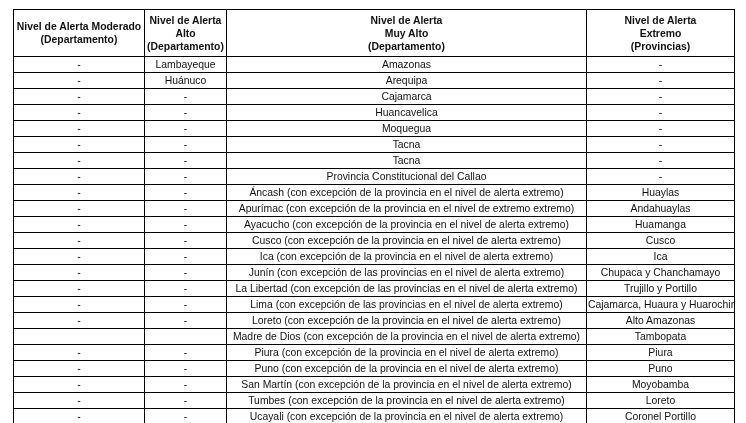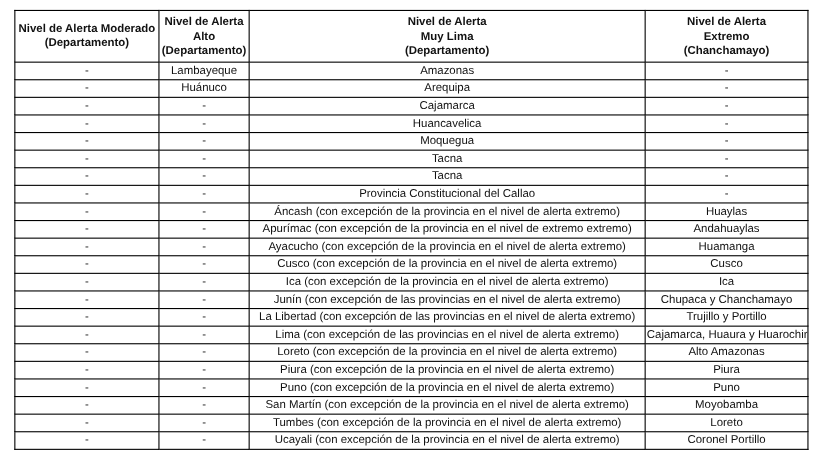--- a/index.html
+++ b/index.html
@@ -68,27 +68,27 @@
         <span class="line">Nivel de Alerta Moderado</span>
         <span class="line">(Departamento)</span>
       </th>
       <th>
         <span class="line">Nivel de Alerta</span>
         <span class="line">Alto</span>
         <span class="line">(Departamento)</span>
       </th>
       <th>
         <span class="line">Nivel de Alerta</span>
-        <span class="line">Muy Lima</span>
+        <span class="line">Muy Alto</span>
         <span class="line">(Departamento)</span>
       </th>
       <th>
         <span class="line">Nivel de Alerta</span>
         <span class="line">Extremo</span>
-        <span class="line">(Chanchamayo)</span>
+        <span class="line">(Provincias)</span>
       </th>
     </tr>
   </thead>
   <tbody id="table-body">
       <tr>
         <td>-</td>
         <td>Lambayeque</td>
         <td>Amazonas</td>
         <td>-</td>
       </tr>
@@ -180,20 +180,26 @@
         <td>-</td>
         <td>-</td>
         <td>Lima (con excepción de las provincias en el nivel de alerta extremo)</td>
         <td>Cajamarca, Huaura y Huarochirí</td>
       </tr>
       <tr>
         <td>-</td>
         <td>-</td>
         <td>Loreto (con excepción de la provincia en el nivel de alerta extremo)</td>
         <td>Alto Amazonas</td>
+      </tr>
+      <tr>
+        <td></td>
+        <td></td>
+        <td>Madre de Dios (con excepción de la provincia en el nivel de alerta extremo)</td>
+        <td>Tambopata</td>
       </tr>
       <tr>
         <td>-</td>
         <td>-</td>
         <td>Piura (con excepción de la provincia en el nivel de alerta extremo)</td>
         <td>Piura</td>
       </tr>
       <tr>
         <td>-</td>
         <td>-</td>

